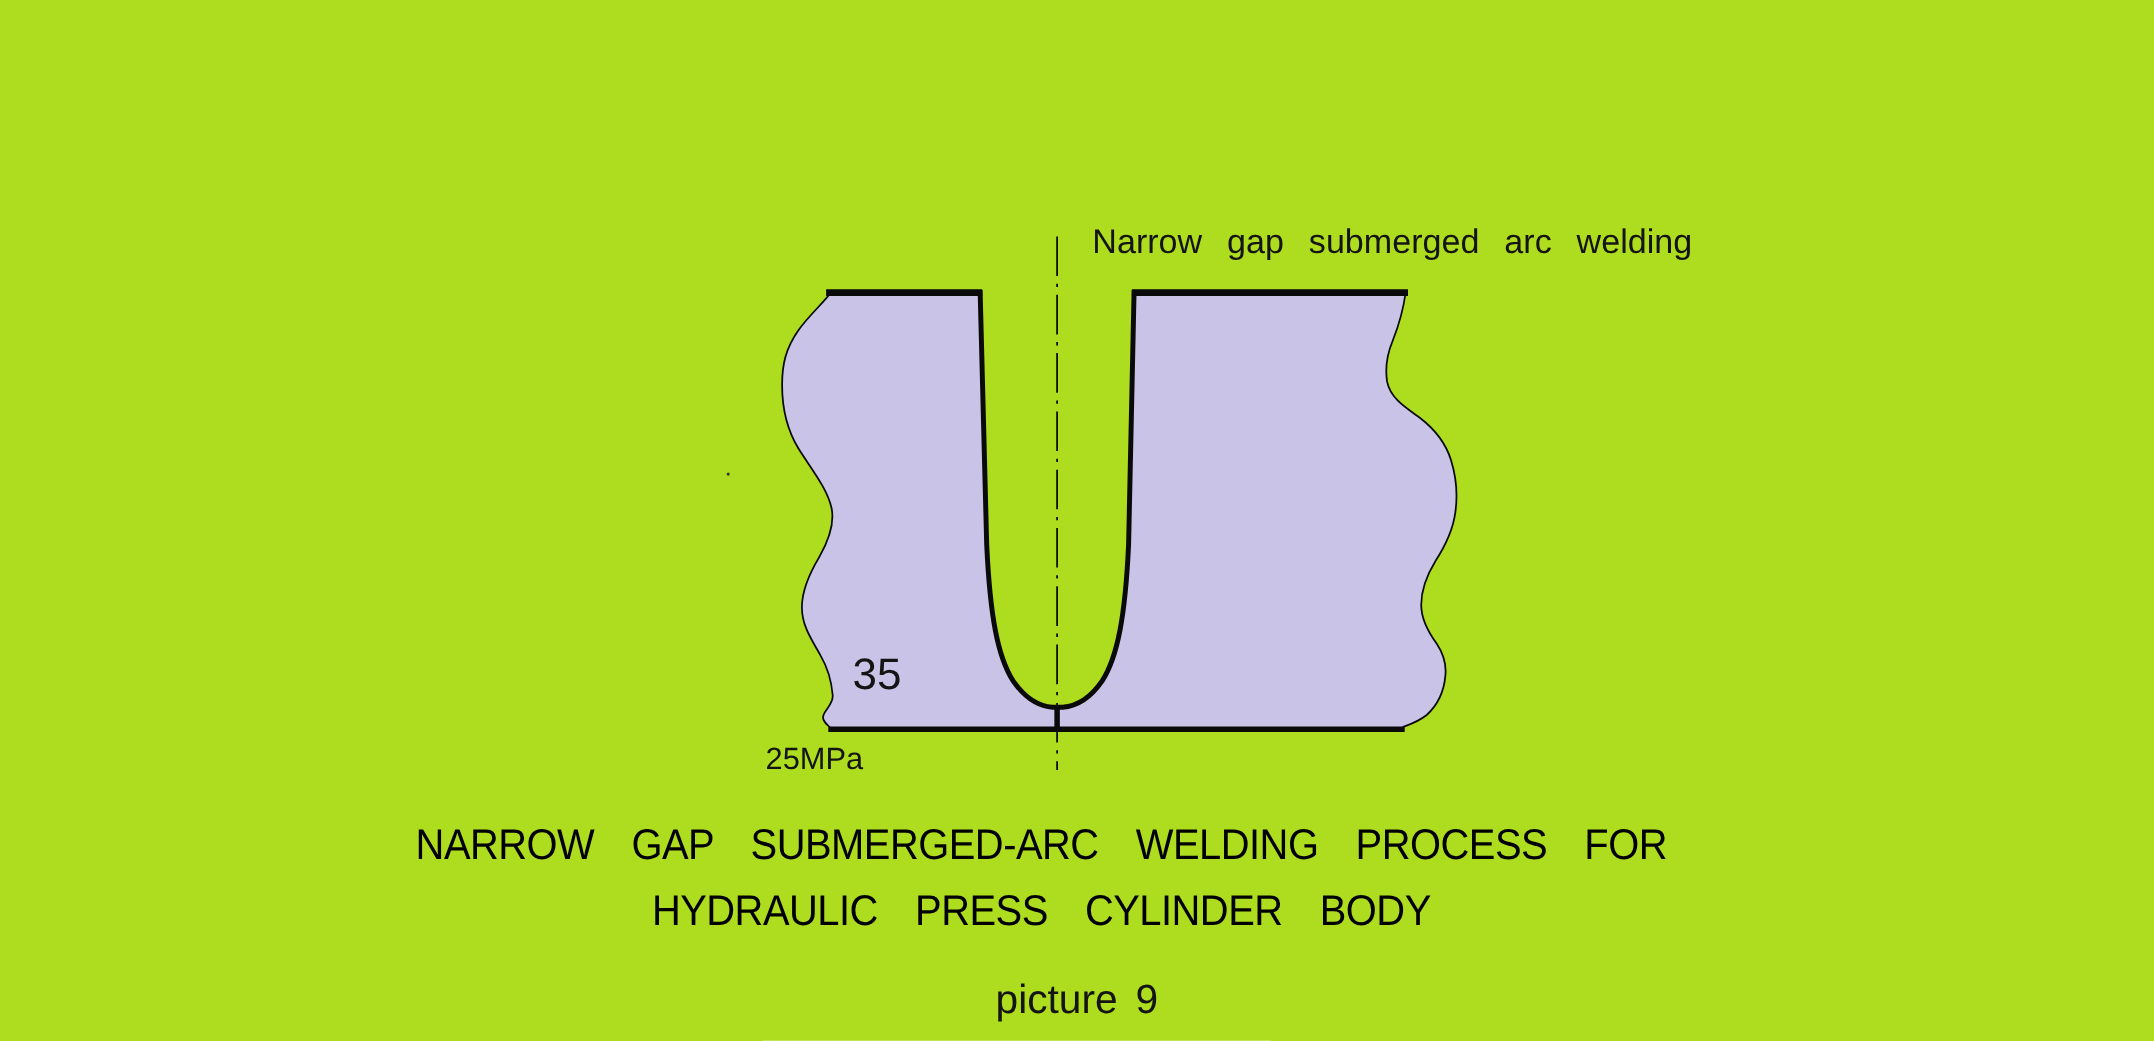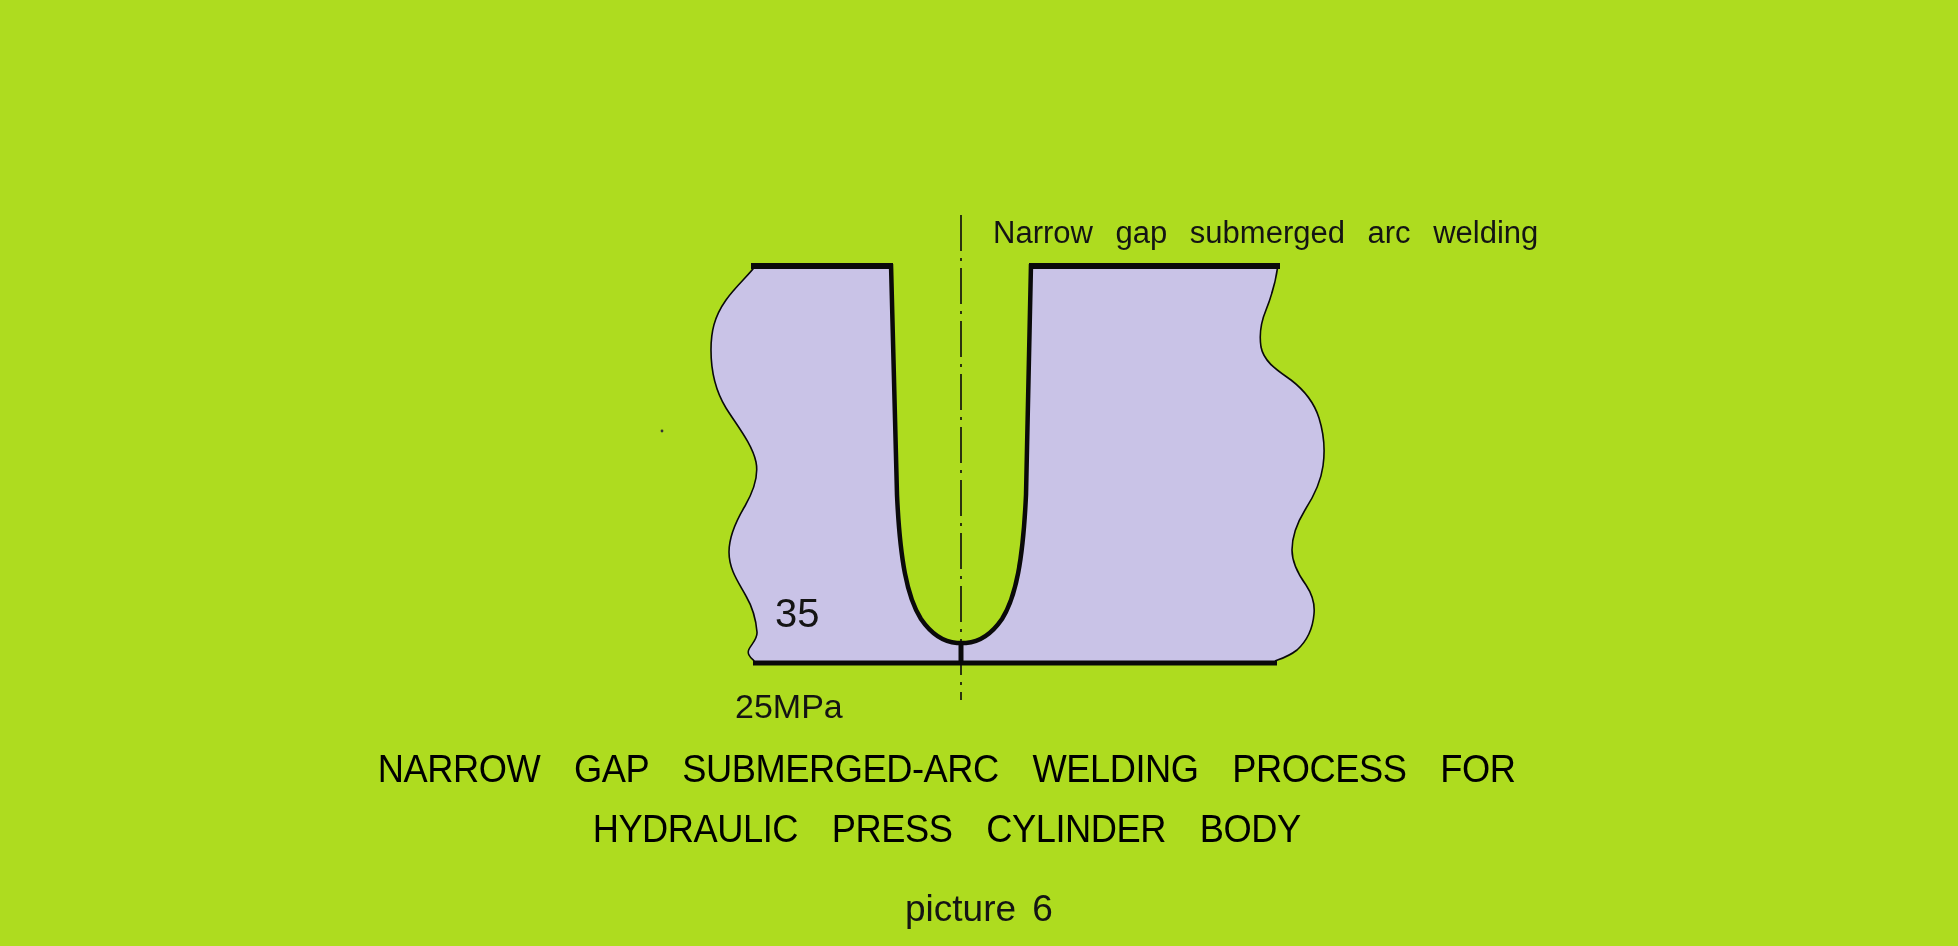--- a/index.html
+++ b/index.html
@@ -57,40 +57,39 @@
     stroke: var(--color-line, #0a0a0a);
     stroke-width: 1.6;
     stroke-dasharray: 36 7 3 7;
   }
   .stray-dot {
     fill: #333;
   }
   .annotation {
     position: absolute;
     left: 993px;
-    top: 214px;
+    top: 201px;
     font-size: 31px;
     line-height: 38px;
     word-spacing: 14px;
     white-space: nowrap;
   }
   .label-35 {
     position: absolute;
     left: 775px;
     top: 594px;
     font-size: 40px;
     line-height: 38px;
   }
   .label-pressure {
     position: absolute;
-    left: 735px;
+    left: 696px;
     top: 671px;
-    font-size: 34px;
+    font-size: 28px;
     line-height: 38px;
-    margin-top: 16px;
   }
   .title-block {
     position: absolute;
     left: -32px;
     top: 739px;
     width: 1958px;
     text-align: center;
     font-size: 39px;
     line-height: 60px;
     color: #000;
@@ -210,14 +209,14 @@
 
   <div class="label-35">35</div>
 
   <div class="label-pressure">25MPa</div>
 
   <div class="title-block">
     <span class="title-line">NARROW  GAP  SUBMERGED-ARC  WELDING  PROCESS  FOR</span><br>
     <span class="title-line">HYDRAULIC  PRESS  CYLINDER  BODY</span>
   </div>
 
-  <div class="caption">picture 6</div>
+  <div class="caption">picture 9</div>
 </div>
 
 </body></html>

